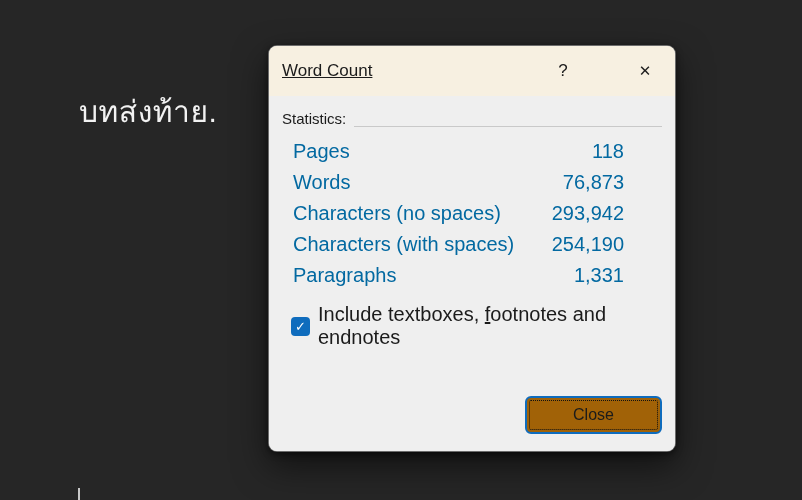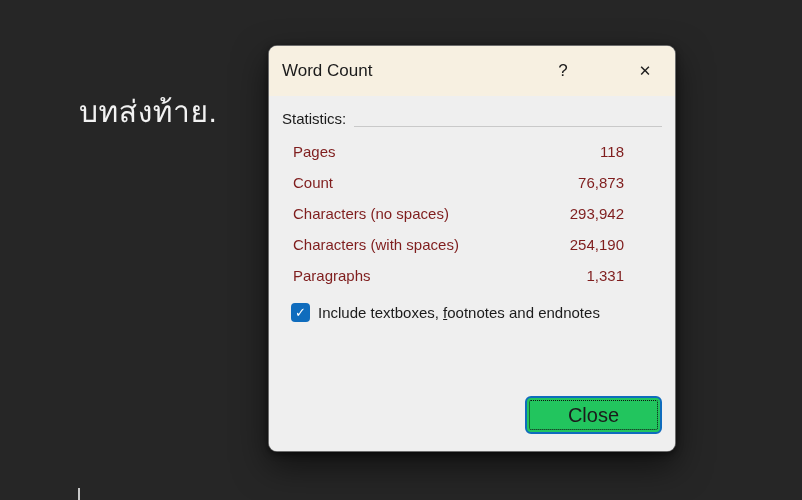--- a/index.html
+++ b/index.html
@@ -49,20 +49,21 @@
     flex: 0 0 50px;
     background: #f7f0e1;
     display: flex;
     align-items: center;
     padding: 0 12px 0 13px;
   }
   .titlebar .title {
     flex: 1;
     font-size: 17px;
     color: #1b1b1b;
+    text-decoration: underline;
   }
   .titlebar-btn {
     width: 36px;
     height: 34px;
     display: flex;
     align-items: center;
     justify-content: center;
     font-size: 16px;
     color: #1b1b1b;
     background: transparent;
@@ -100,22 +101,22 @@
 
   .stats-list {
     padding-left: 11px;
     padding-right: 38px;
   }
   .stat-row {
     height: 31px;
     display: flex;
     align-items: center;
     justify-content: space-between;
-    font-size: 15px;
-    color: #7f1d1d;
+    font-size: 20px;
+    color: #0369a1;
   }
   .stat-value { text-align: right; }
 
   .checkbox-row {
     display: flex;
     align-items: center;
     margin-top: 12px;
     padding-left: 9px;
   }
   .checkbox {
@@ -130,38 +131,38 @@
     cursor: default;
   }
   .checkbox::before {
     content: "✓";
     color: #ffffff;
     font-size: 13px;
     line-height: 1;
   }
   .checkbox-label {
     margin-left: 8px;
-    font-size: 15px;
+    font-size: 20px;
     color: #1b1b1b;
   }
   .accel { text-decoration: underline; }
 
   .button-row {
     margin-top: auto;
     display: flex;
     justify-content: flex-end;
   }
   .close-button {
     width: 137px;
     height: 38px;
-    background: #22c55e;
+    background: #a16207;
     border: 2px solid #0f6cbd;
     border-radius: 6px;
     font-family: "Liberation Sans", sans-serif;
-    font-size: 20px;
+    font-size: 16px;
     color: #1b1b1b;
     outline: 1px dotted #111111;
     outline-offset: -5px;
     cursor: default;
     margin-top: 18px;
   }
 </style>
 </head>
 <body>
 
@@ -182,21 +183,21 @@
       <span class="section-label">Statistics:</span>
       <span class="section-line"></span>
     </div>
 
     <div class="stats-list">
       <div class="stat-row">
         <span class="stat-label">Pages</span>
         <span class="stat-value">118</span>
       </div>
       <div class="stat-row">
-        <span class="stat-label">Count</span>
+        <span class="stat-label">Words</span>
         <span class="stat-value">76,873</span>
       </div>
       <div class="stat-row">
         <span class="stat-label">Characters (no spaces)</span>
         <span class="stat-value">293,942</span>
       </div>
       <div class="stat-row">
         <span class="stat-label">Characters (with spaces)</span>
         <span class="stat-value">254,190</span>
       </div>

